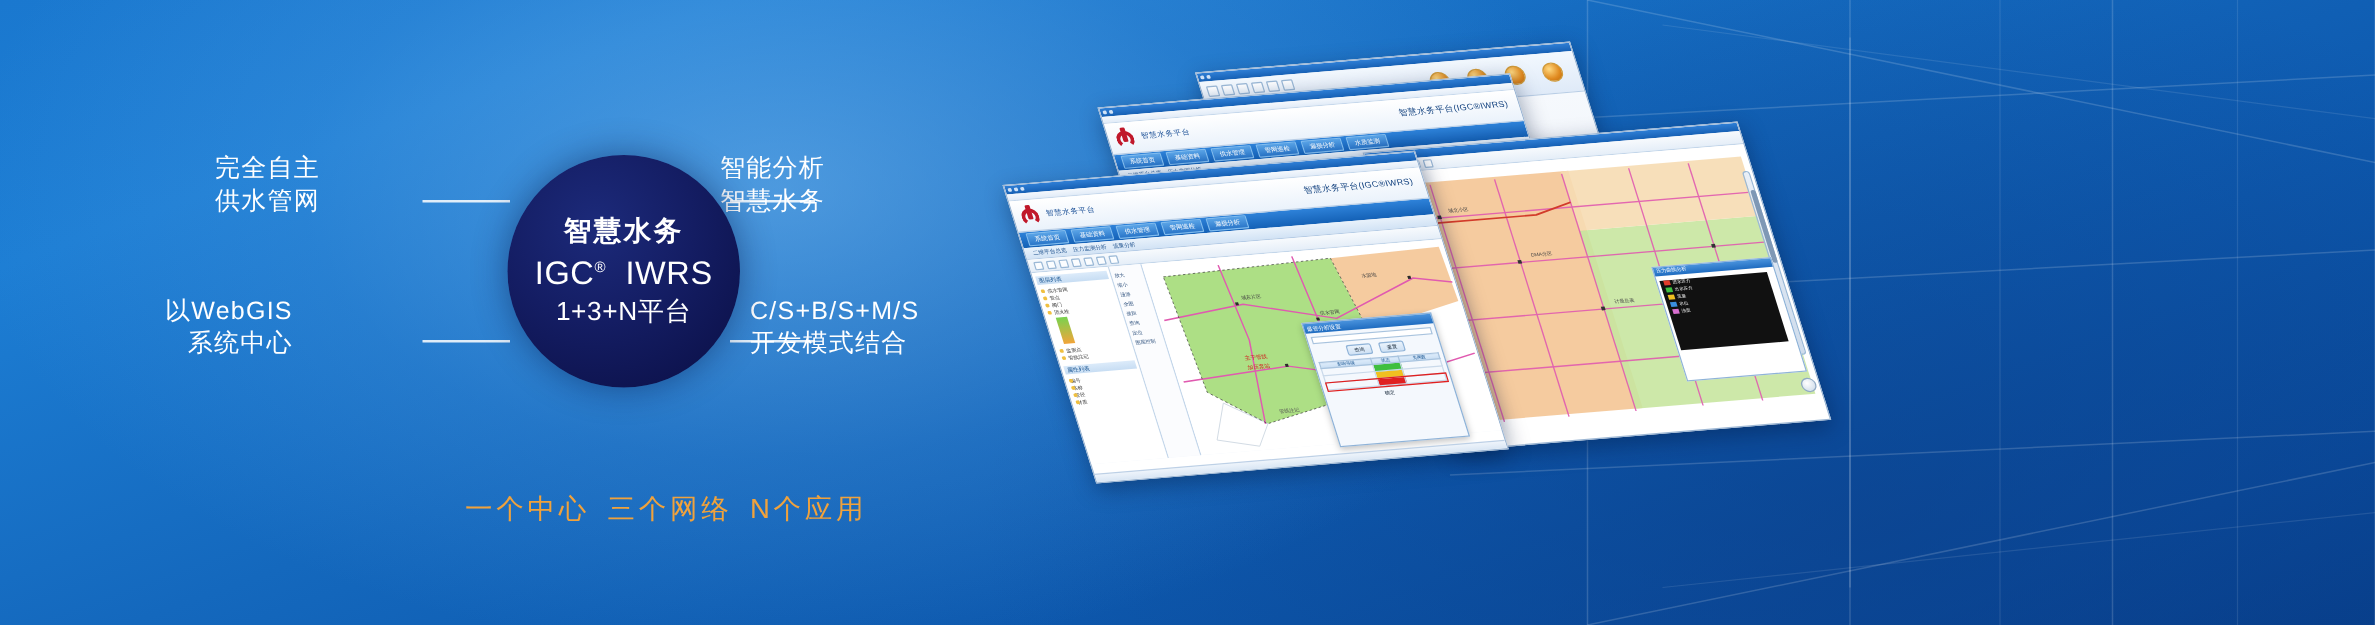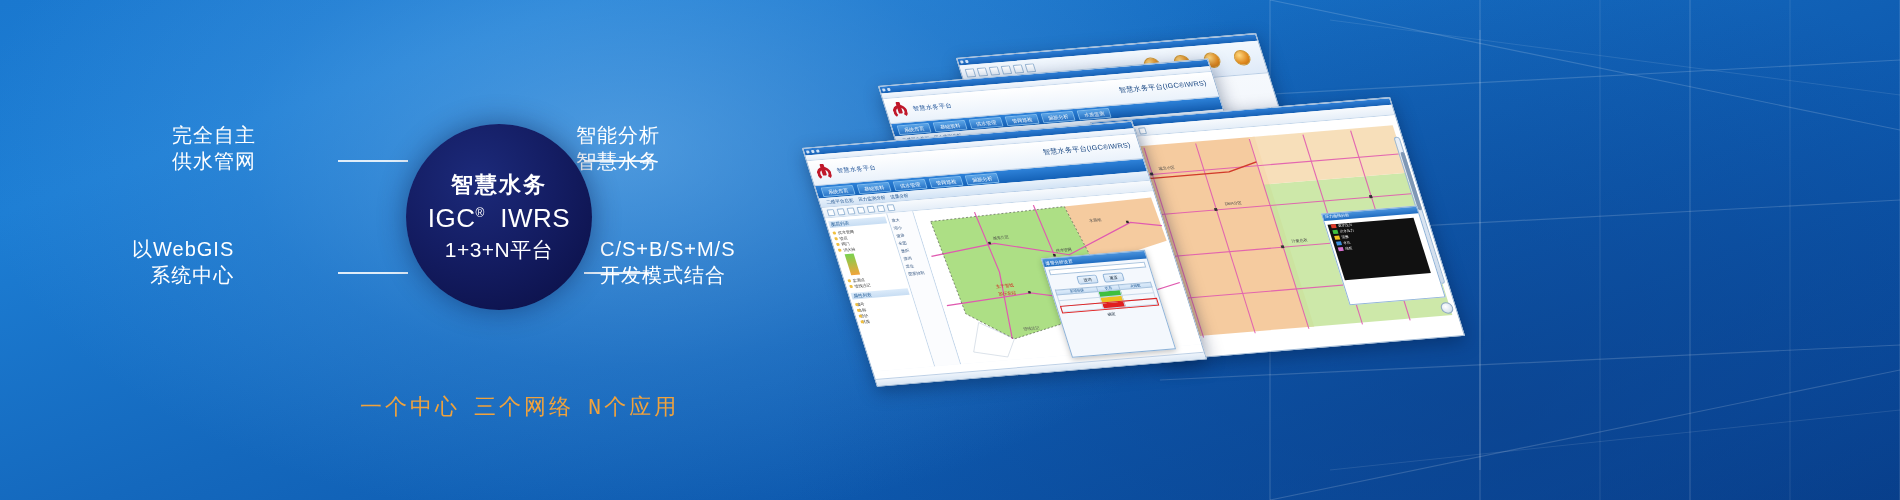--- a/index.html
+++ b/index.html
@@ -46,22 +46,22 @@
   .f-br { left:600px;  top:236px; }
   .f-bl .l1 { text-align:right; }
 
   .connector { position:absolute; height:2px; background:rgba(255,255,255,0.85); }
   .cn-tl { left:338px; top:160px; width:70px; }
   .cn-tr { left:584px; top:160px; width:68px; }
   .cn-bl { left:338px; top:272px; width:70px; }
   .cn-br { left:584px; top:272px; width:68px; }
 
   .tagline {
-    position:absolute; left:360px; top:392px; width:420px;
-    color:#f0a23c; font-size:22px; letter-spacing:3px; white-space:nowrap;font-family:Liberation Mono, monospace;
+    position:absolute; left:372px; top:392px; width:420px;
+    color:#f0a23c; font-size:22px; letter-spacing:3px; white-space:nowrap;
   }
   .tagline span { margin-right:14px; }
 
   
   .shots { position:absolute; left:760px; top:30px; width:600px; height:340px; }
   .win {
     position:absolute; background:#fff; overflow:hidden;
     border:1px solid #9db7d4;
     box-shadow:0 6px 18px rgba(2,22,60,0.40);
   }

